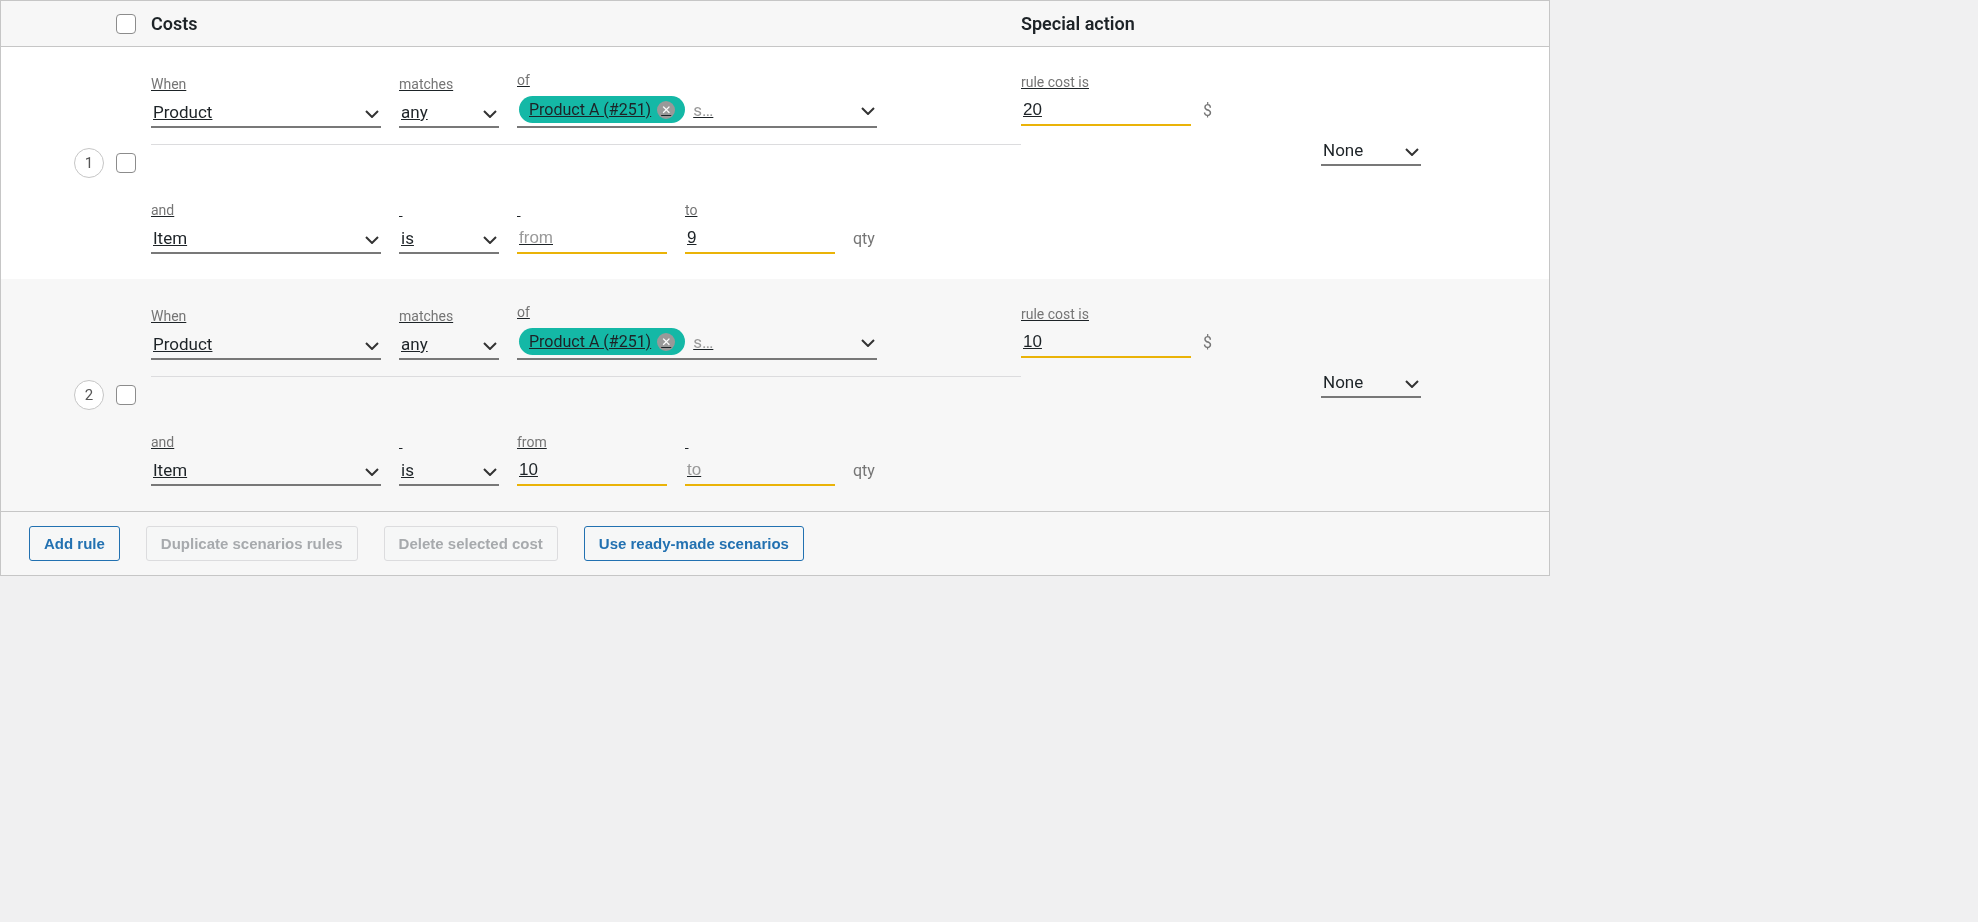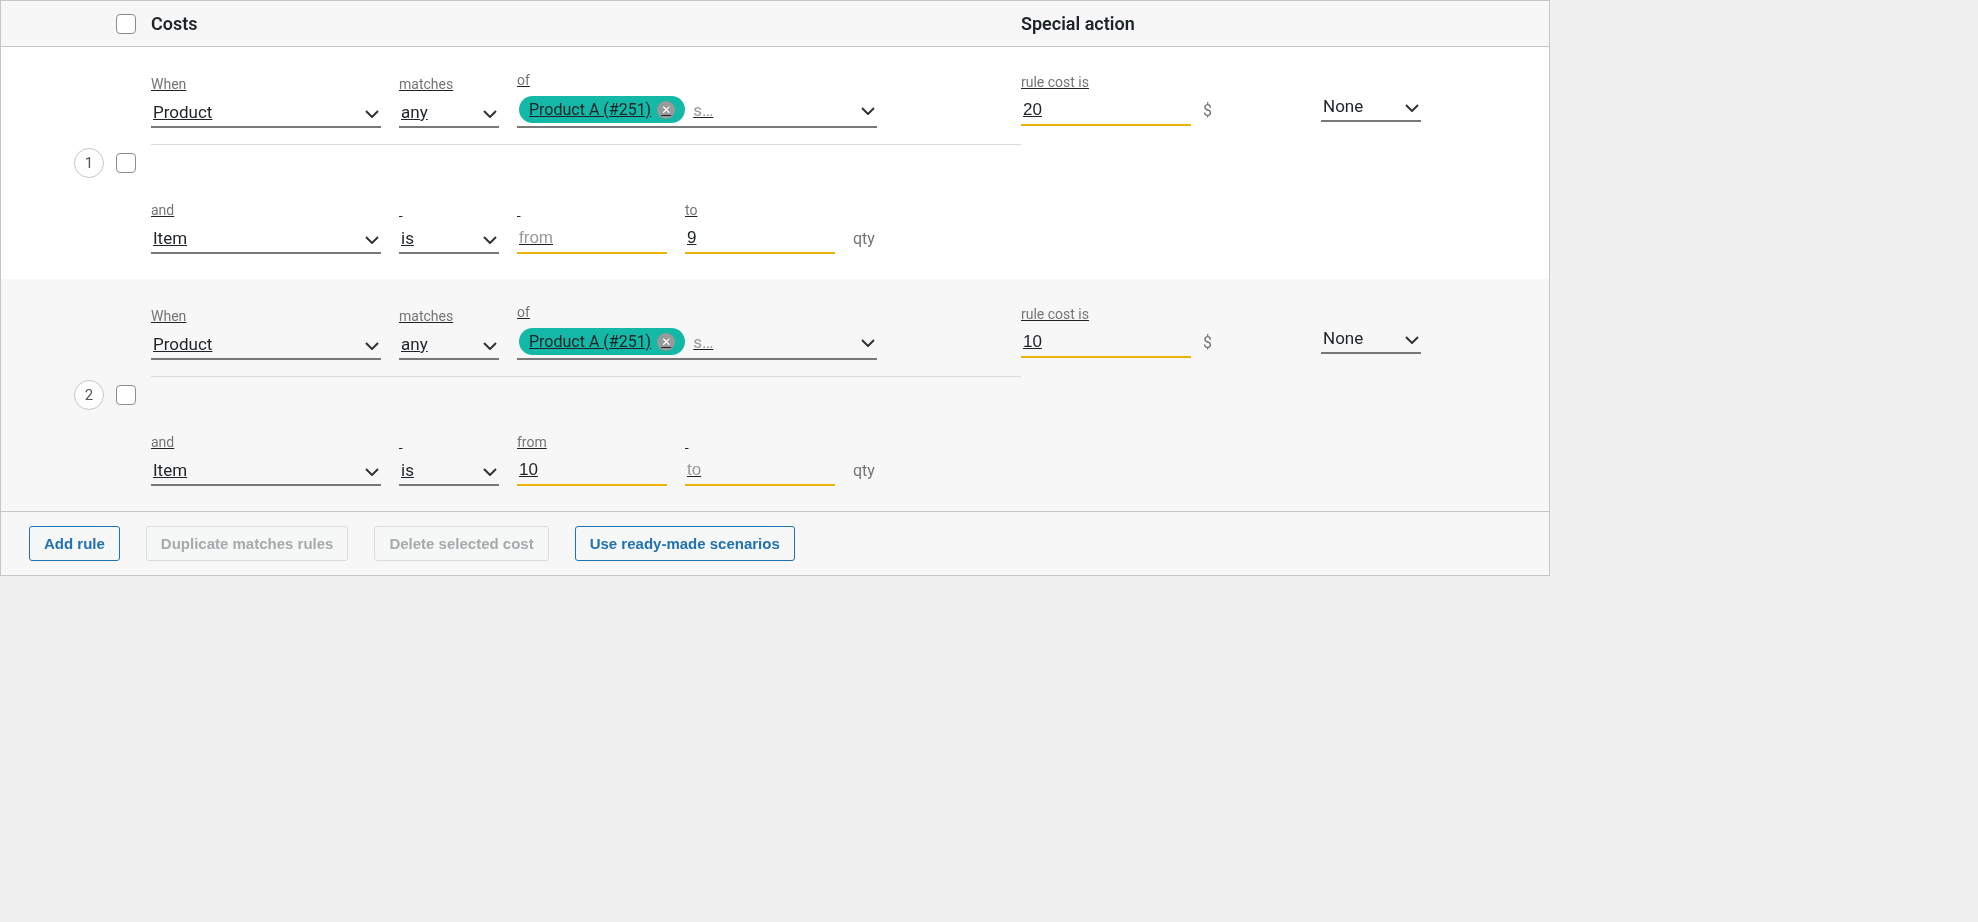--- a/index.html
+++ b/index.html
@@ -212,21 +212,21 @@
   cursor: default;
 }
 .w-when { width: 230px; }
 .w-matches { width: 100px; }
 .w-of { width: 360px; }
 .w-item { width: 230px; margin-top: 41px; }
 .w-is { width: 100px; }
 .w-from { width: 150px; justify-content: flex-end; }
 .w-to { width: 150px; }
 .w-cost { width: 170px; }
-.w-action { width: 100px; }
+.w-action { width: 100px; margin-top: 44px; }
 </style>
 </head>
 <body>
 
 <div class="container">
 
   <div class="table-header">
     <div class="header-checkbox-col">
       <div class="checkbox"></div>
     </div>
@@ -403,18 +403,18 @@
         <span>None</span>
         <span class="caret"><svg viewBox="0 0 14 8">
               <path d="M1 1 L7 7 L13 1" fill="none" stroke="#333" stroke-width="2"></path>
             </svg></span>
       </div>
     </div>
   </div>
 
   <div class="footer">
     <button class="btn btn-primary">Add rule</button>
-    <button class="btn btn-disabled">Duplicate matches rules</button>
+    <button class="btn btn-disabled">Duplicate scenarios rules</button>
     <button class="btn btn-disabled">Delete selected cost</button>
     <button class="btn btn-primary">Use ready-made scenarios</button>
   </div>
 
 </div>
 
 </body></html>

